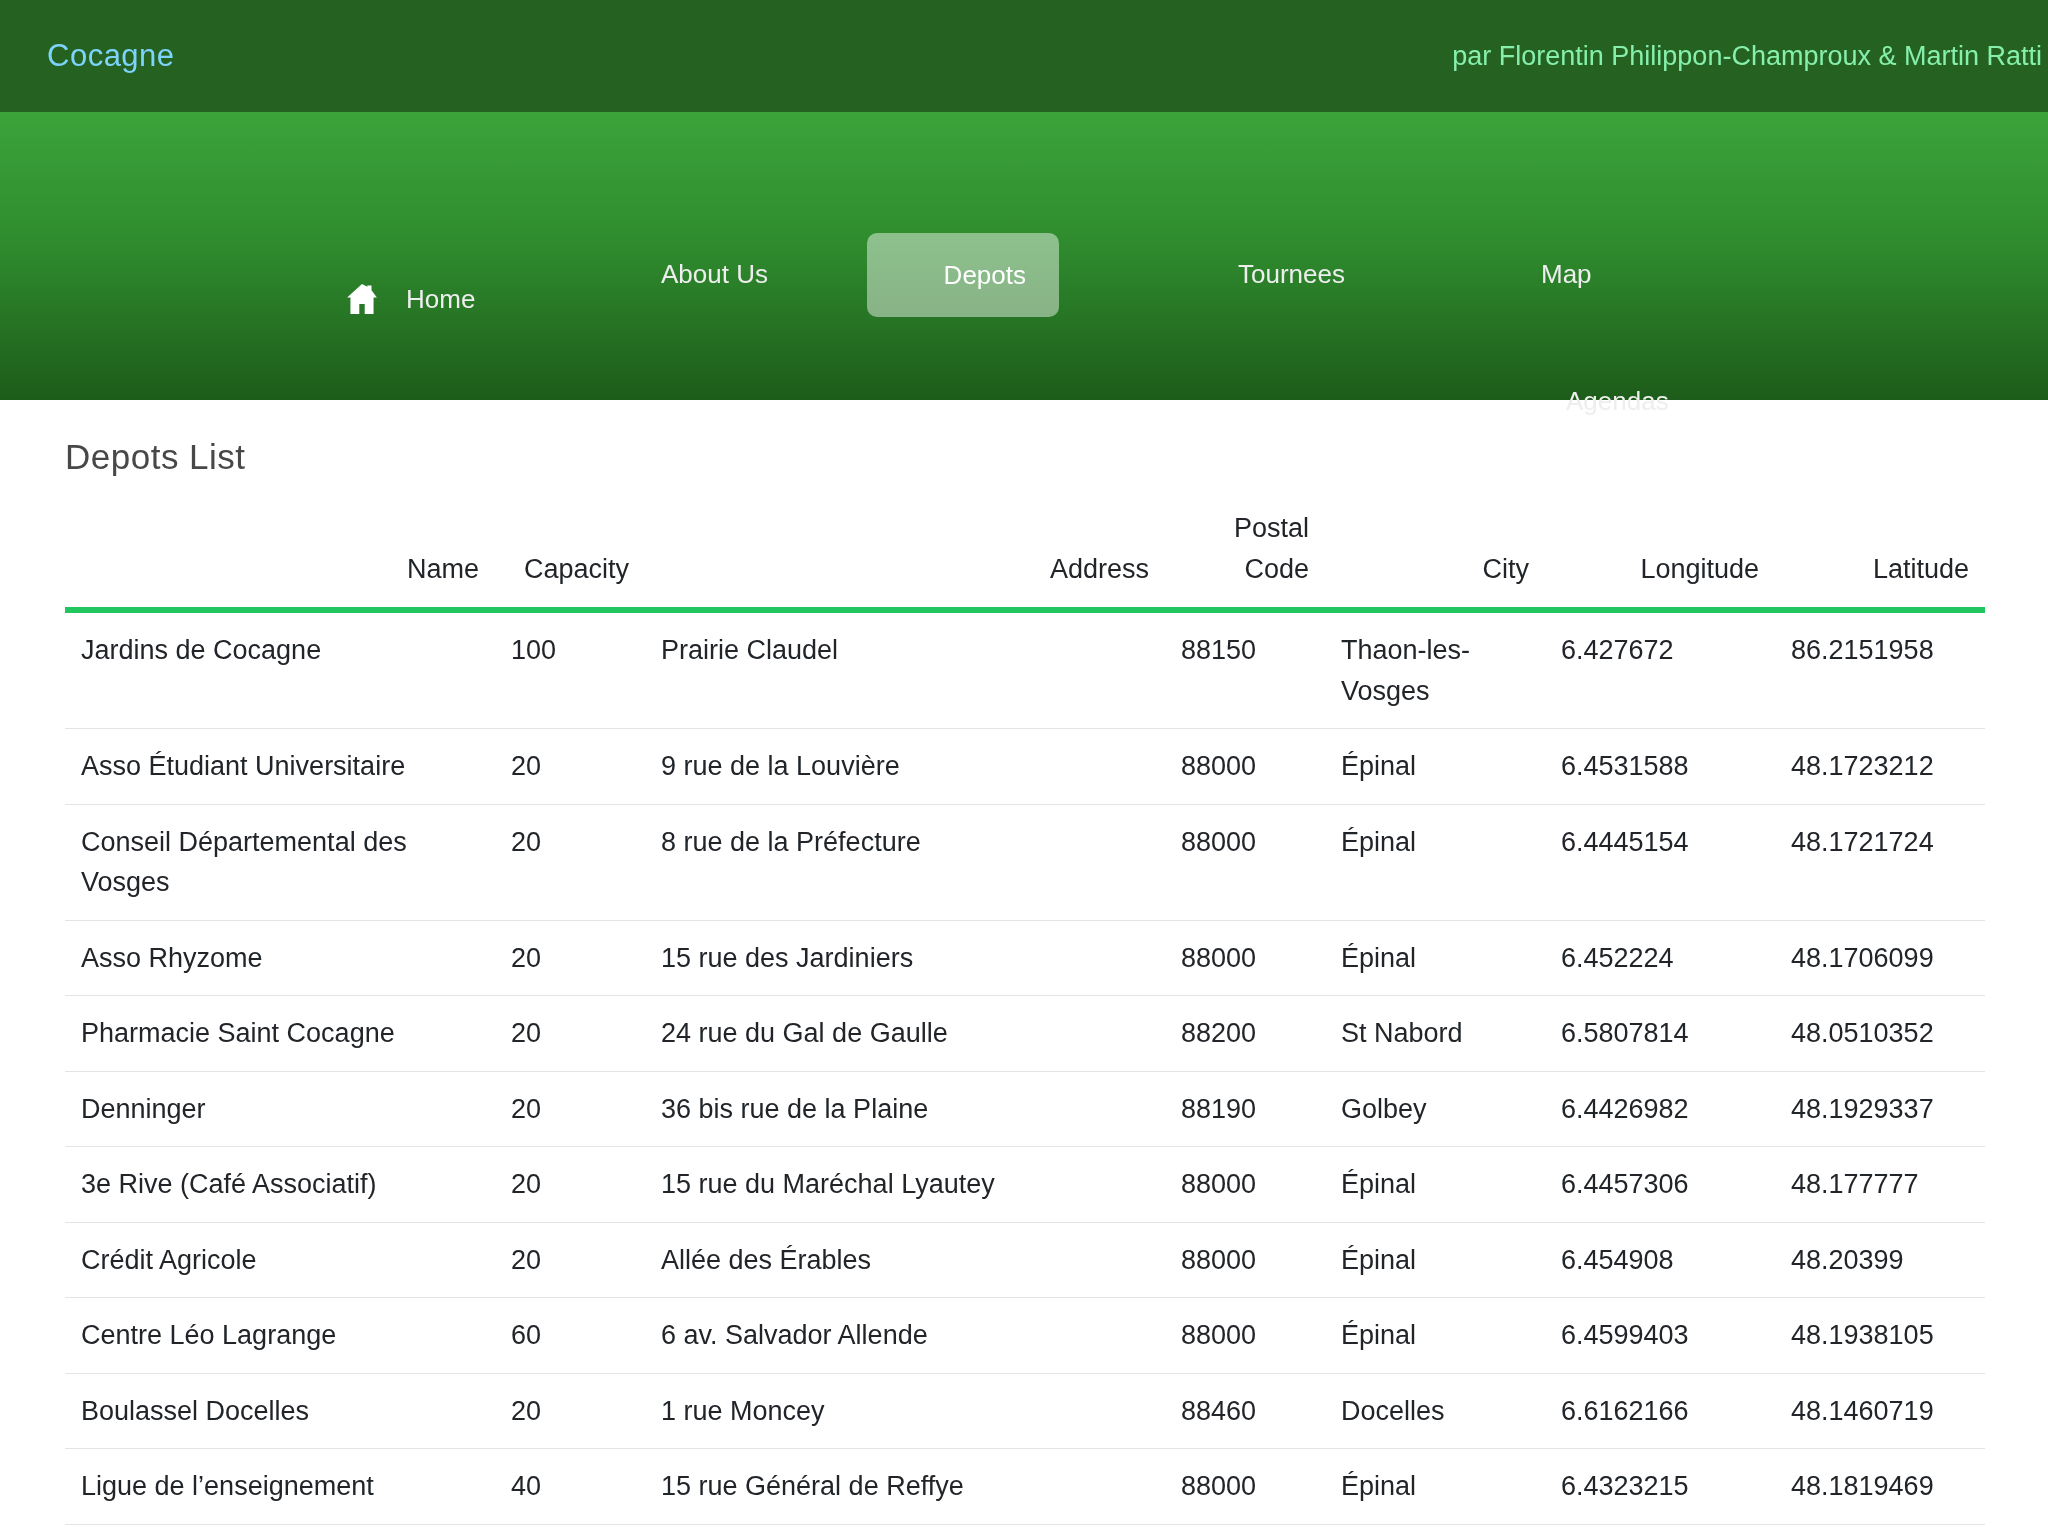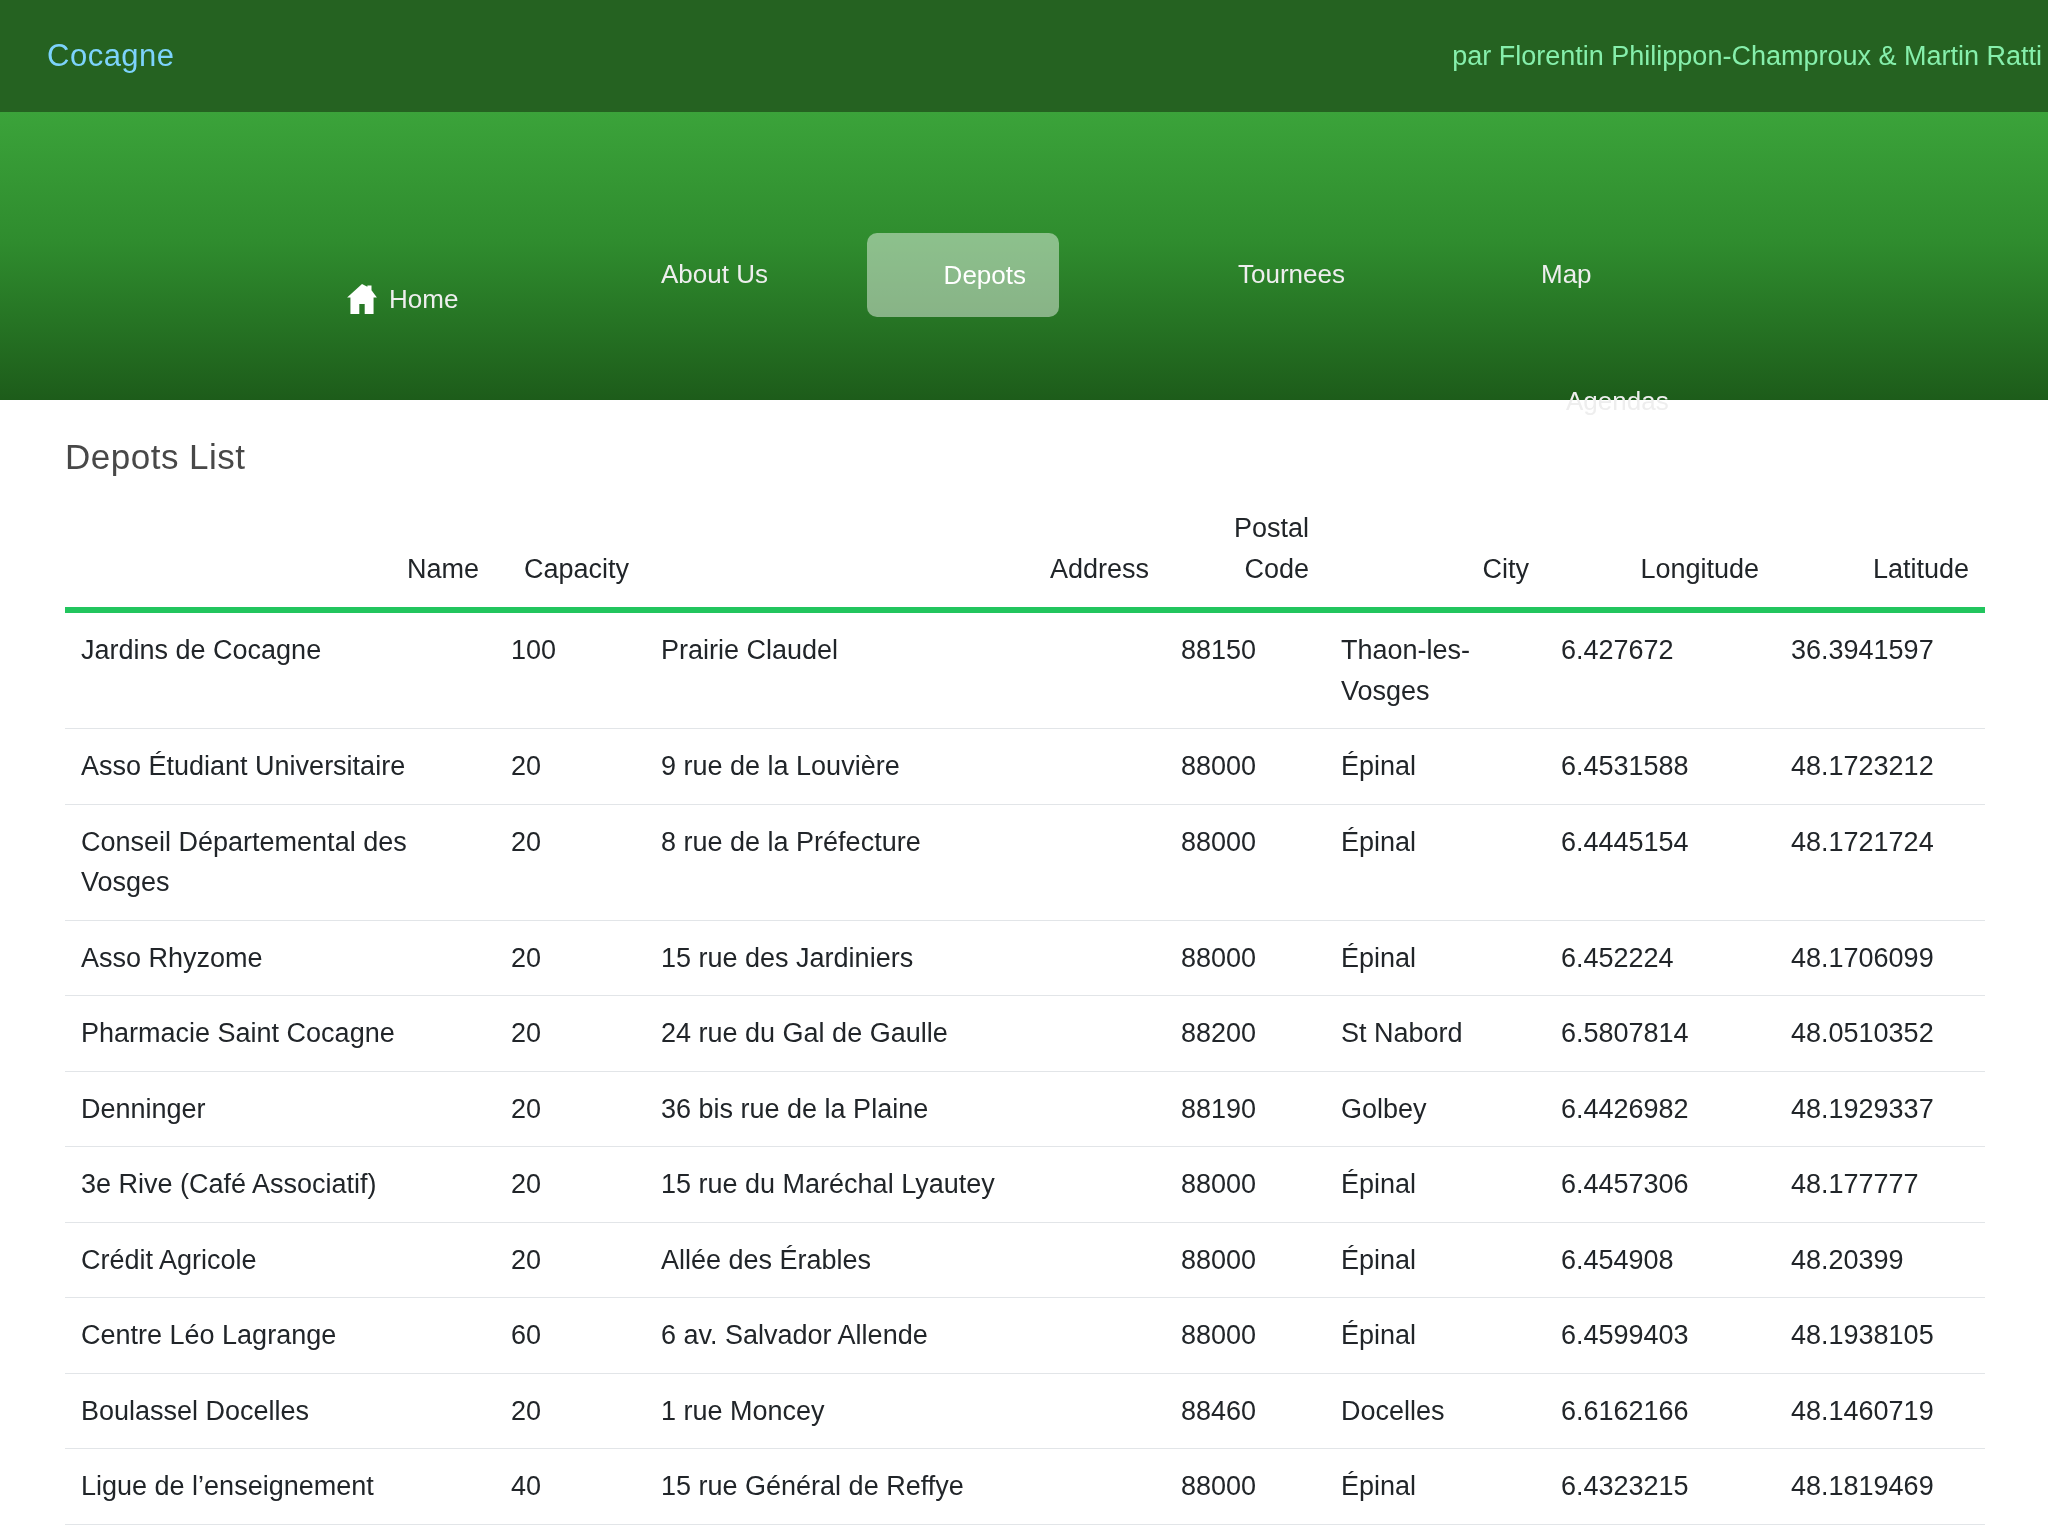--- a/index.html
+++ b/index.html
@@ -50,21 +50,21 @@
     font-size: 26px;
     text-decoration: none;
     cursor: pointer;
     white-space: nowrap;
   }
   .nav-home {
     left: 343px;
     top: 168px;
     display: flex;
     align-items: center;
-    gap: 8px;
+    gap: 25px;
     color: #eeeeee;
   }
   .nav-home .ic {
     display: inline-flex;
     width: 38px;
     height: 38px;
   }
   .nav-about    { left: 661px;  top: 147px; }
   .nav-depots {
     left: 867px;
@@ -175,21 +175,21 @@
       </tr>
     </thead>
     <tbody>
         <tr>
           <td>Jardins de Cocagne</td>
           <td>100</td>
           <td>Prairie Claudel</td>
           <td>88150</td>
           <td>Thaon-les-Vosges</td>
           <td>6.427672</td>
-          <td>36.3941597</td>
+          <td>86.2151958</td>
         </tr>
         <tr>
           <td>Asso Étudiant Universitaire</td>
           <td>20</td>
           <td>9 rue de la Louvière</td>
           <td>88000</td>
           <td>Épinal</td>
           <td>6.4531588</td>
           <td>48.1723212</td>
         </tr>

